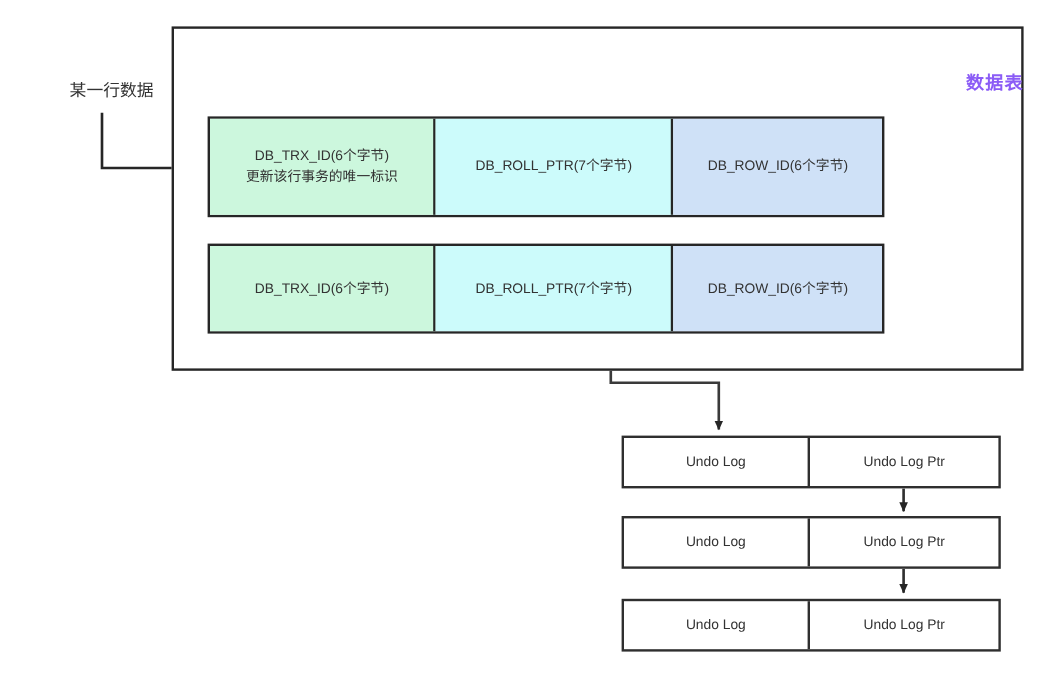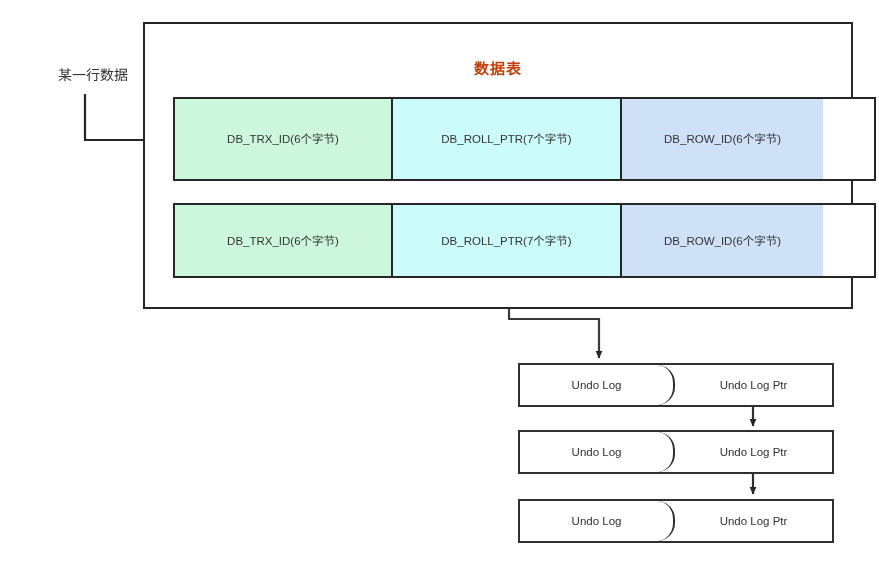--- a/index.html
+++ b/index.html
@@ -29,31 +29,31 @@
     top: 22px;
     width: 710px;
     height: 287px;
     border: 2.5px solid #262626;
     background: #ffffff;
   }
   .table-title {
     left: 143px;
     top: 57px;
     width: 710px;
-    text-align: center;
+    text-align: right;
     font-size: 15px;
     font-weight: bold;
-    color: #c2410c;
+    color: #8b5cf6;
     letter-spacing: 1px;
   }
 
   
   .row-strip {
     left: 173px;
-    width: 703px;
+    width: 564px;
     border: 2.5px solid #262626;
     display: flex;
     background: #ffffff;
   }
   .row-strip.row1 { top: 97px; height: 84px; }
   .row-strip.row2 { top: 203px; height: 75px; }
 
   .cell {
     box-sizing: border-box;
     display: flex;
@@ -96,21 +96,21 @@
   .undo-box.b3 { top: 499px; }
   .undo-cell {
     box-sizing: border-box;
     display: flex;
     align-items: center;
     justify-content: center;
     font-size: 11.5px;
     color: #333333;
     white-space: nowrap;
   }
-  .undo-cell.left-half  { width: 157px; border-right: 2px solid #2f2f2f; border-radius: 18px; }
+  .undo-cell.left-half  { width: 157px; border-right: 2px solid #2f2f2f; }
   .undo-cell.right-half { width: 159px; }
 
   
   #connectors {
     position: absolute;
     left: 0;
     top: 0;
     width: 879px;
     height: 566px;
     pointer-events: none;
@@ -139,20 +139,21 @@
 
   <div class="abs left-label">某一行数据</div>
 
   <div class="abs table-container"></div>
 
   <div class="abs table-title">数据表</div>
 
   <div class="abs row-strip row1">
     <div class="cell c-trx" style="background: rgb(204, 247, 221);">
       <span class="line1">DB_TRX_ID(6个字节)</span>
+      <span class="line2">更新该行事务的唯一标识</span>
     </div>
     <div class="cell c-roll" style="background: rgb(204, 251, 251);">
       <span class="line1">DB_ROLL_PTR(7个字节)</span>
     </div>
     <div class="cell c-row" style="background: rgb(207, 225, 247);">
       <span class="line1">DB_ROW_ID(6个字节)</span>
     </div>
   </div>
 
   <div class="abs row-strip row2">

